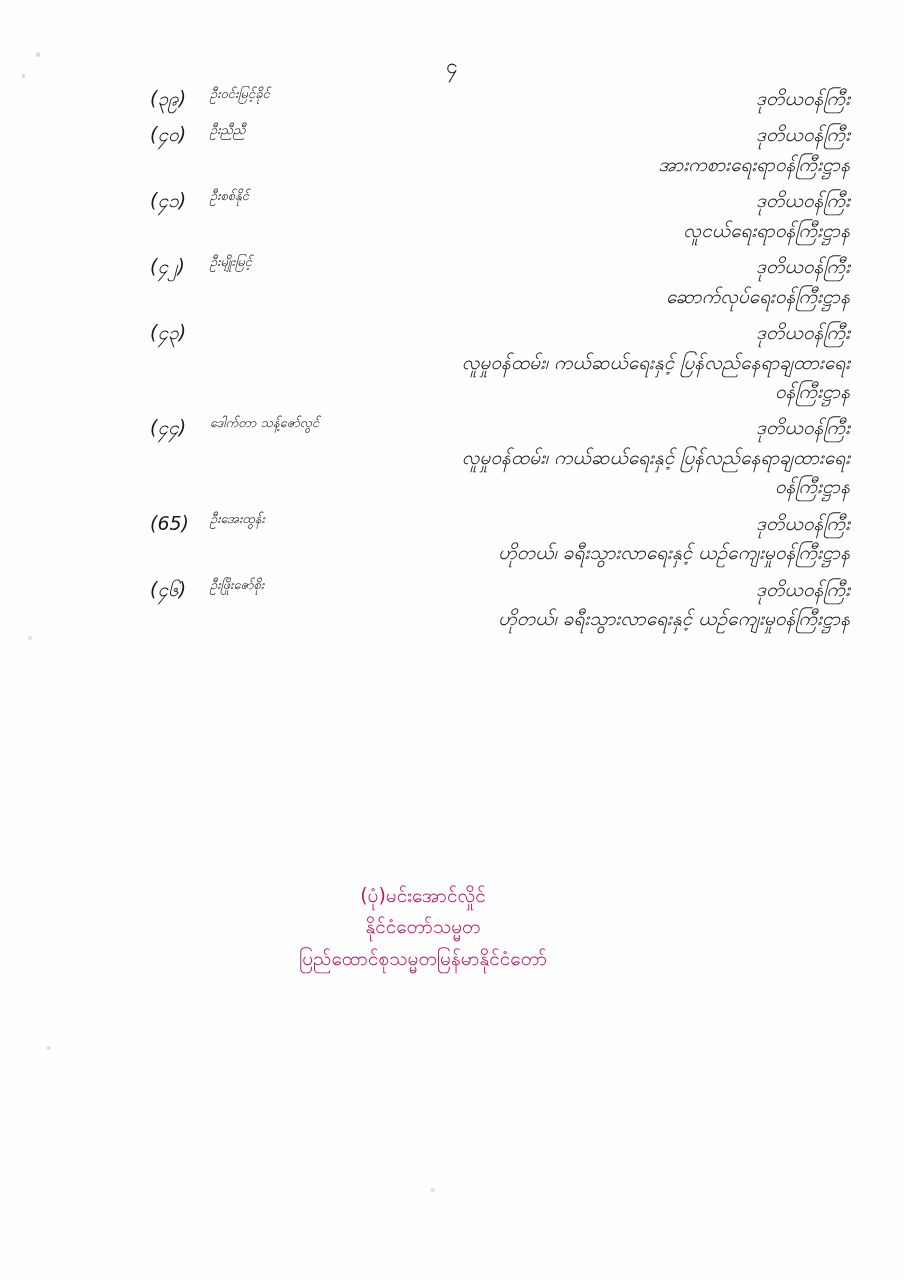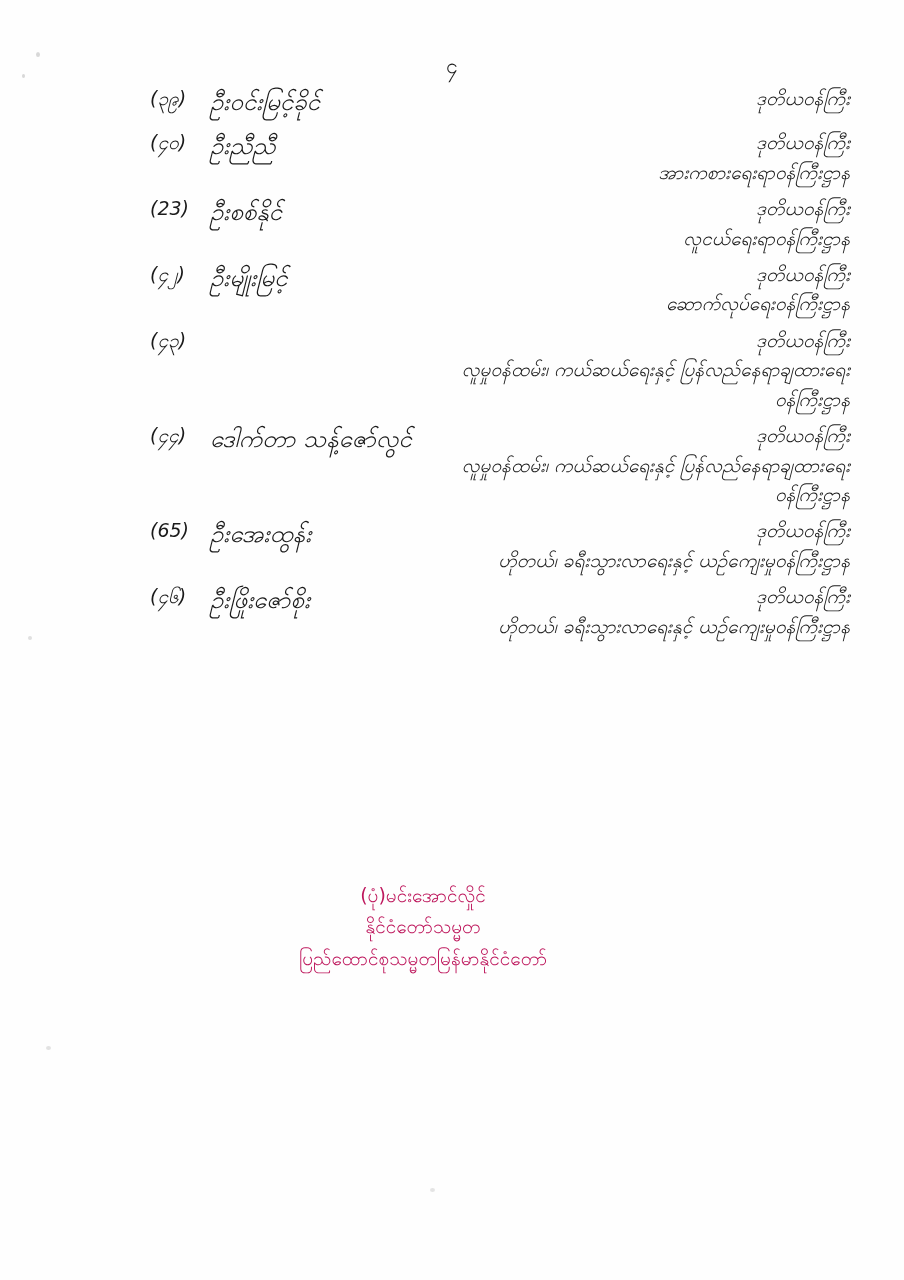--- a/index.html
+++ b/index.html
@@ -46,21 +46,21 @@
     width: 60px;
     flex: 0 0 60px;
     font-size: 19px;
     line-height: 1.55;
     color: #1a1a1a;
     white-space: nowrap;
   }
   .entry-name {
     width: 208px;
     flex: 0 0 208px;
-    font-size: 24px;
+    font-size: 13px;
     line-height: 1.55;
     color: #1a1a1a;
     white-space: nowrap;
   }
   .entry-role {
     flex: 1 1 auto;
     font-size: 19px;
     line-height: 1.55;
     color: #1a1a1a;
     text-align: right;
@@ -119,21 +119,21 @@
     <div class="entry">
       <div class="entry-num">(၄၀)</div>
       <div class="entry-name">ဦးညီညီ</div>
       <div class="entry-role">
         <span class="role-line">ဒုတိယဝန်ကြီး</span>
         <span class="role-line">အားကစားရေးရာဝန်ကြီးဋ္ဌာန</span>
       </div>
     </div>
 
     <div class="entry">
-      <div class="entry-num">(23)</div>
+      <div class="entry-num">(၄၁)</div>
       <div class="entry-name">ဦးစစ်နိုင်</div>
       <div class="entry-role">
         <span class="role-line">ဒုတိယဝန်ကြီး</span>
         <span class="role-line">လူငယ်ရေးရာဝန်ကြီးဋ္ဌာန</span>
       </div>
     </div>
 
     <div class="entry">
       <div class="entry-num">(၄၂)</div>
       <div class="entry-name">ဦးမျိုးမြင့်</div>

